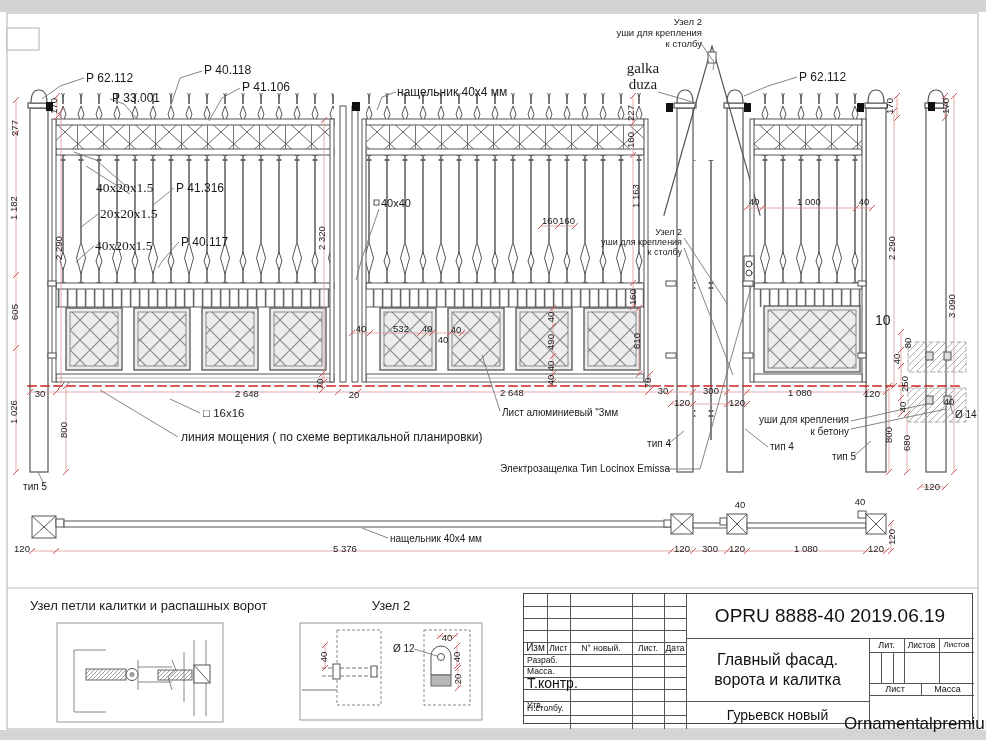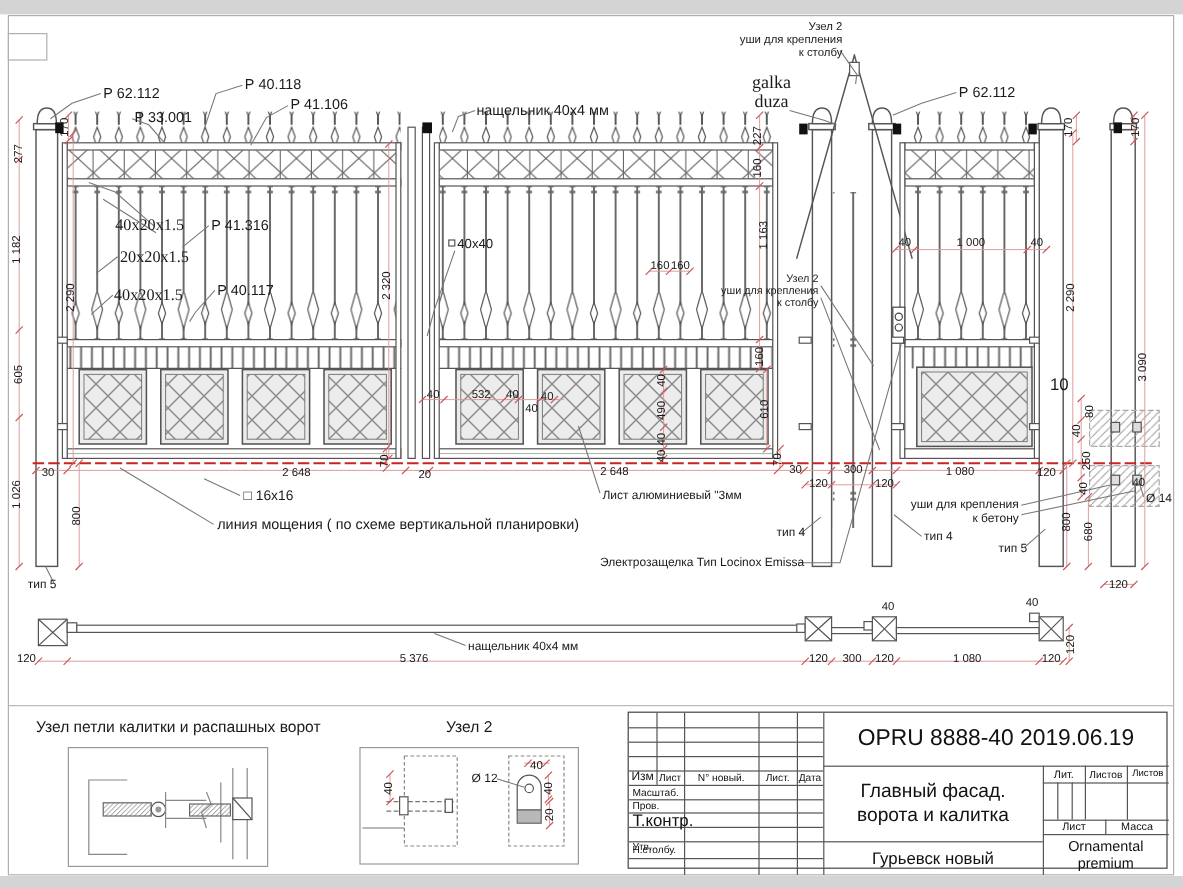--- a/index.html
+++ b/index.html
@@ -413,33 +413,33 @@
   <div class="vl" style="left:397px;top:89px;height:12px"></div>
   <div class="hl" style="left:345px;top:101px;width:105px"></div>
   <div class="hl" style="left:162px;top:107px;width:183px"></div>
 
   <div class="tc" style="left:162px;top:0;width:288px;height:44px;font-size:19px">OPRU 8888-40 2019.06.19</div>
   <div class="tc" style="left:162px;top:107px;width:183px;height:28px;font-size:14px">Гурьевск новый</div>
   <div class="tc" style="left:162px;top:44px;width:183px;height:63px;font-size:16px;flex-direction:column">
     <div>Главный фасад.</div>
     <div>ворота и калитка</div>
   </div>
-  <div class="tc" style="left:345px;top:101px;width:105px;height:34px;font-size:12px;flex-direction:column">
+  <div class="tc" style="left:345px;top:113px;width:105px;height:34px;font-size:17px;flex-direction:row">
     <div>Ornamental</div>
     <div>premium</div>
   </div>
   <div class="tc" style="left:345px;top:44px;width:35px;height:14px;font-size:9px">Лит.</div>
   <div class="tc" style="left:380px;top:44px;width:35px;height:14px;font-size:8.5px">Листов</div>
   <div class="tc" style="left:415px;top:44px;width:35px;height:14px;font-size:8px">Листов</div>
   <div class="t c tc" style="left:345px;top:89px;width:52px;height:12px;font-size:9px">Лист</div>
   <div class="tc" style="left:397px;top:89px;width:53px;height:12px;font-size:9px">Масса</div>
   <div class="tc" style="left:0;top:48px;width:23px;height:12px;font-size:10px">Изм</div>
   <div class="tc" style="left:23px;top:48px;width:23px;height:12px;font-size:8.5px">Лист</div>
   <div class="tc" style="left:46px;top:48px;width:62px;height:12px;font-size:8.5px">N° новый.</div>
   <div class="tc" style="left:108px;top:48px;width:32px;height:12px;font-size:8.5px">Лист.</div>
   <div class="tc" style="left:140px;top:48px;width:22px;height:12px;font-size:8.5px">Дата</div>
-  <div class="tc tl" style="left:0;top:60px;width:46px;height:12px;font-size:8.5px">Масштаб.</div>
-  <div class="tc tl" style="left:0;top:72px;width:46px;height:11px;font-size:8.5px">Пров.</div>
+  <div class="tc tl" style="left:0;top:60px;width:46px;height:12px;font-size:8.5px">Разраб.</div>
+  <div class="tc tl" style="left:0;top:72px;width:46px;height:11px;font-size:8.5px">Масса.</div>
   <div class="tc tl" style="left:0;top:83px;width:46px;height:12px;font-size:14px">Т.контр.</div>
   <div class="tc tl" style="left:0;top:107px;width:46px;height:14px;font-size:8.5px">Н.столбу.</div>
   <div class="tc tl" style="left:0;top:104px;width:46px;height:14px;font-size:8.5px">Утв.</div>
 </div>
 </div>
 
 </body></html>

